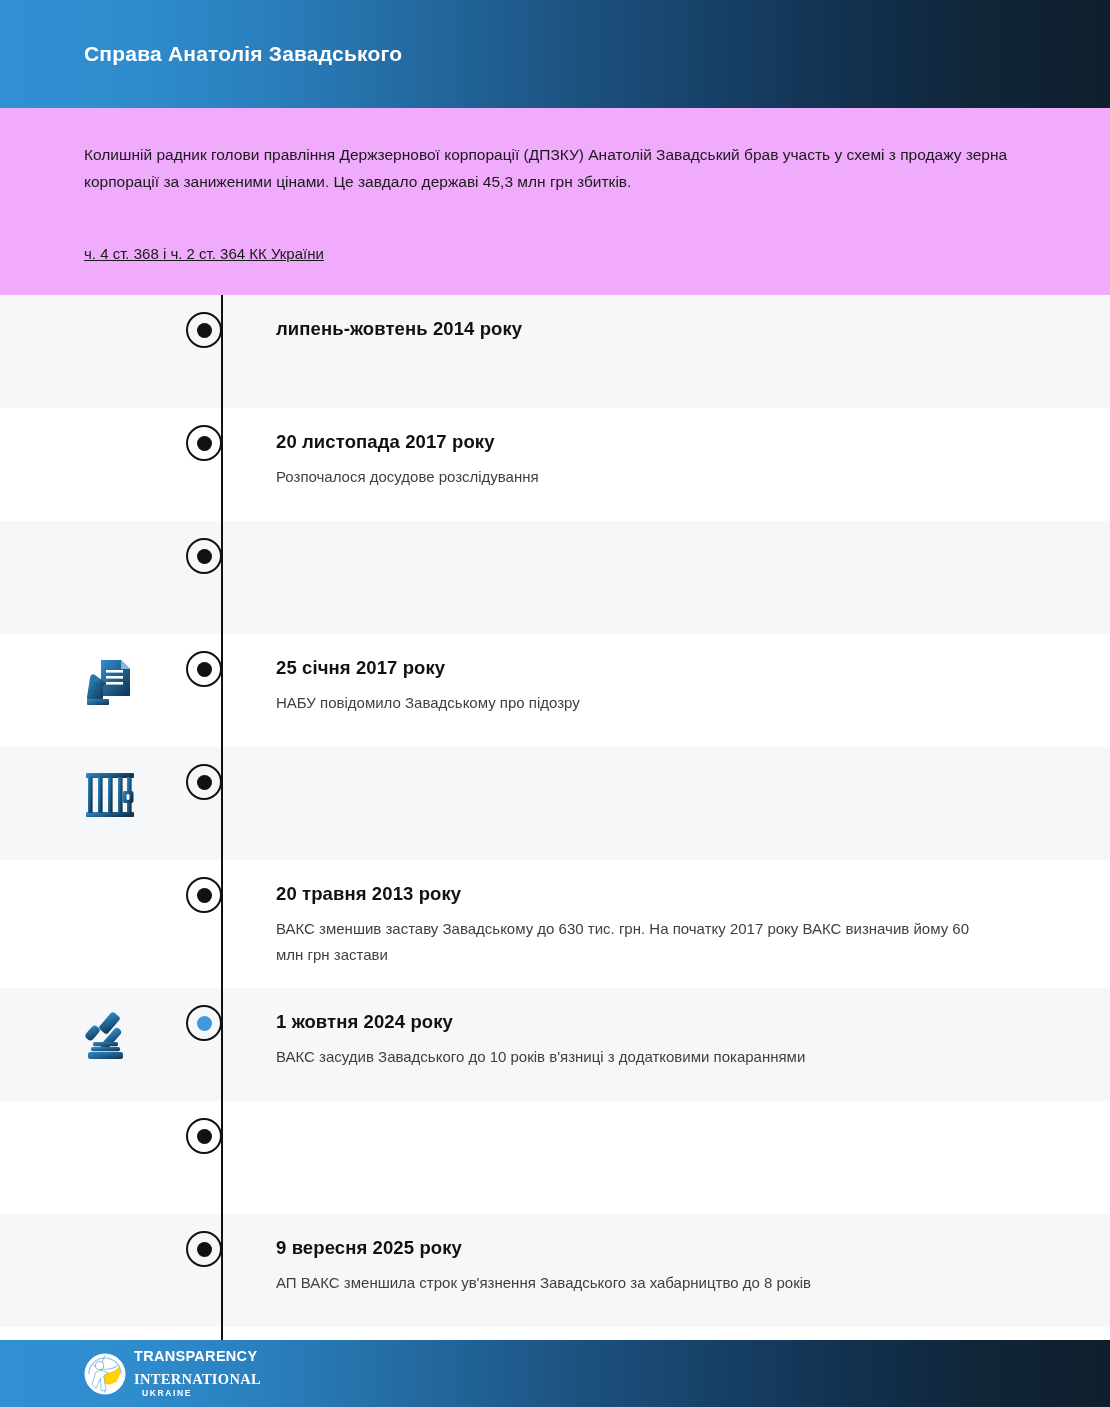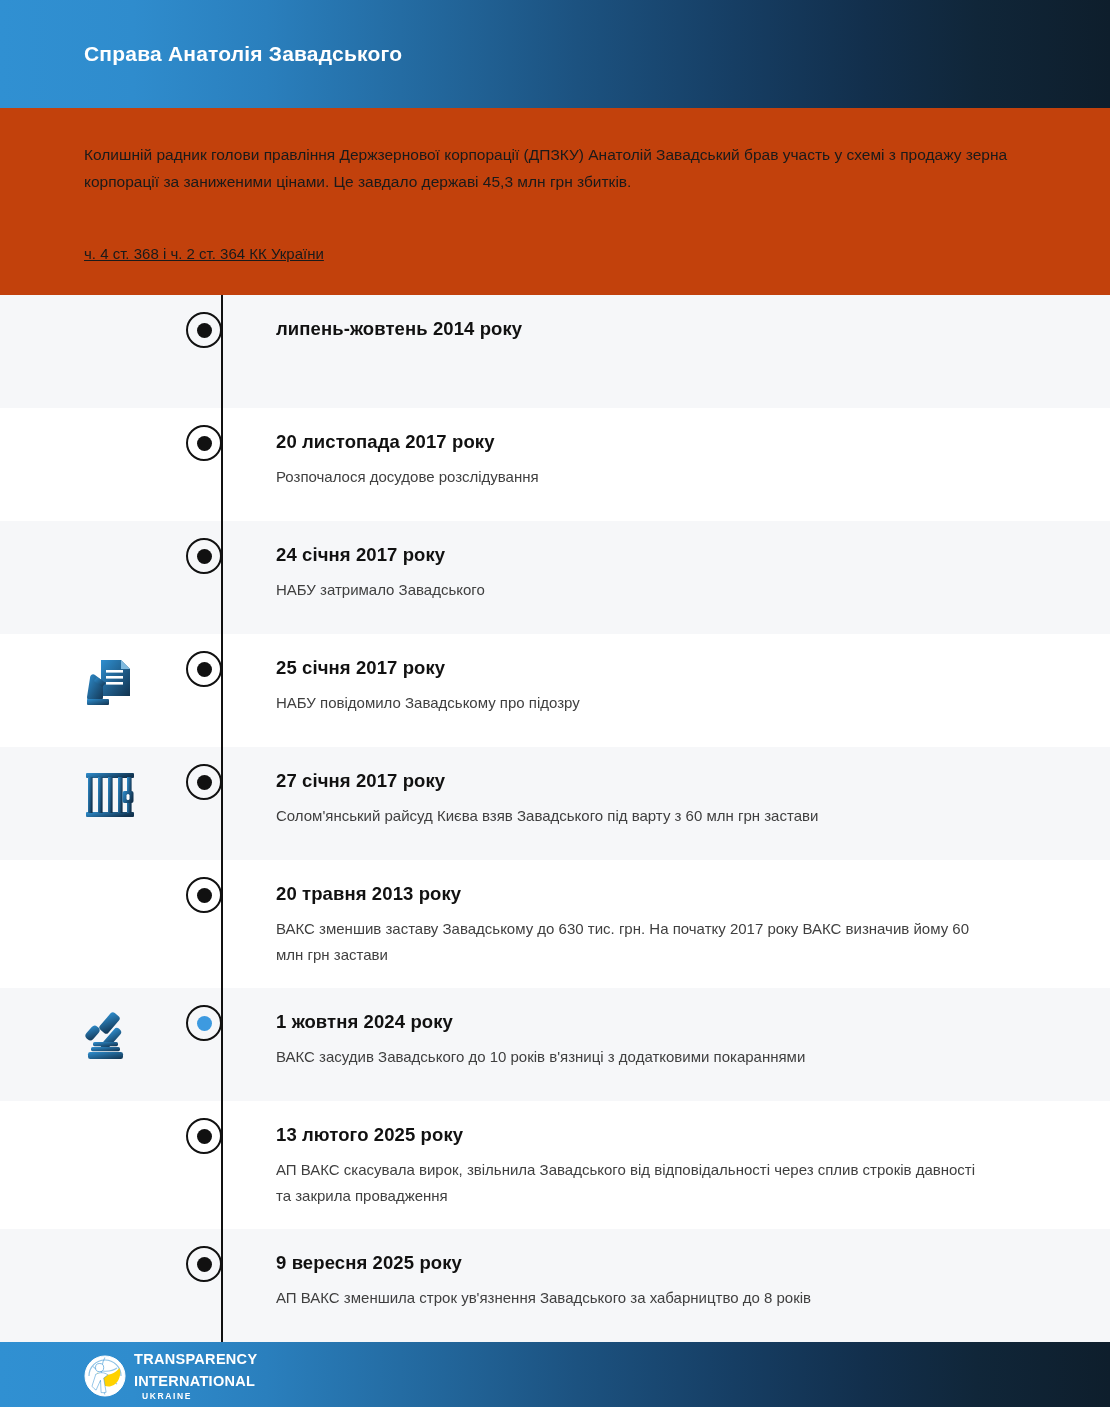--- a/index.html
+++ b/index.html
@@ -47,21 +47,21 @@
     font-size: 21px;
     font-weight: bold;
     letter-spacing: 0.2px;
     line-height: 1.2;
   }
 
   
   .intro {
     flex: 0 0 auto;
     padding: 33px 84px 0 84px;
-    background: #c2410c;
+    background: #f0abfc;
   }
   .intro-lead {
     font-size: 15.5px;
     line-height: 27px;
     color: #1a1a1a;
     max-width: 930px;
   }
   .intro-article {
     margin-top: 48px;
     margin-bottom: 30px;
@@ -184,21 +184,21 @@
     display: flex;
     flex-direction: column;
     line-height: 1;
     color: #ffffff;
   }
   .logo-l1, .logo-l2 {
     font-size: 14.5px;
     font-weight: bold;
     letter-spacing: 0.3px;
   }
-  .logo-l2 { margin-top: 8px; }
+  .logo-l2 { margin-top: 8px; font-family: Liberation Serif, serif; }
   .logo-l3 {
     margin-top: 3px;
     font-size: 8.5px;
     font-weight: bold;
     letter-spacing: 1.6px;
     align-self: flex-start;
     margin-left: 8px;
   }
 </style>
 </head>
@@ -239,24 +239,20 @@
           <div class="row-date">20 листопада 2017 року</div>
           <div class="row-desc">Розпочалося досудове розслідування</div>
         </div>
       </div>
       <div class="row alt">
         <div class="row-icon"></div>
         <div class="row-marker">
           <div class="marker">
             <div class="marker-dot"></div>
           </div>
-        </div>
-        <div class="row-body">
-          <div class="row-date">24 січня 2017 року</div>
-          <div class="row-desc">НАБУ затримало Завадського</div>
         </div>
       </div>
       <div class="row">
         <div class="row-icon">
           <span>
   <svg class="icon-art" viewBox="0 0 60 60" aria-hidden="true">
     <defs>
       <linearGradient id="g-doc" x1="0" y1="0" x2="1" y2="1">
         <stop offset="0%" stop-color="#2f8fd0"></stop>
         <stop offset="100%" stop-color="#12334f"></stop>
@@ -303,24 +299,20 @@
     <rect x="42.5" y="26" width="11" height="12" rx="2" fill="url(#g-jail)"></rect>
     <rect x="46.5" y="29" width="3" height="6" rx="1.5" fill="#ffffff"></rect>
   </svg>
 </span>
         </div>
         <div class="row-marker">
           <div class="marker">
             <div class="marker-dot"></div>
           </div>
         </div>
-        <div class="row-body">
-          <div class="row-date">27 січня 2017 року</div>
-          <div class="row-desc">Солом'янський райсуд Києва взяв Завадського під варту з 60 млн грн застави</div>
-        </div>
       </div>
       <div class="row">
         <div class="row-icon"></div>
         <div class="row-marker">
           <div class="marker">
             <div class="marker-dot"></div>
           </div>
         </div>
         <div class="row-body">
           <div class="row-date">20 травня 2013 року</div>
@@ -355,24 +347,20 @@
           <div class="row-date">1 жовтня 2024 року</div>
           <div class="row-desc">ВАКС засудив Завадського до 10 років в'язниці з додатковими покараннями</div>
         </div>
       </div>
       <div class="row">
         <div class="row-icon"></div>
         <div class="row-marker">
           <div class="marker">
             <div class="marker-dot"></div>
           </div>
-        </div>
-        <div class="row-body">
-          <div class="row-date">13 лютого 2025 року</div>
-          <div class="row-desc">АП ВАКС скасувала вирок, звільнила Завадського від відповідальності через сплив строків давності та закрила провадження</div>
         </div>
       </div>
       <div class="row alt">
         <div class="row-icon"></div>
         <div class="row-marker">
           <div class="marker">
             <div class="marker-dot"></div>
           </div>
         </div>
         <div class="row-body">

